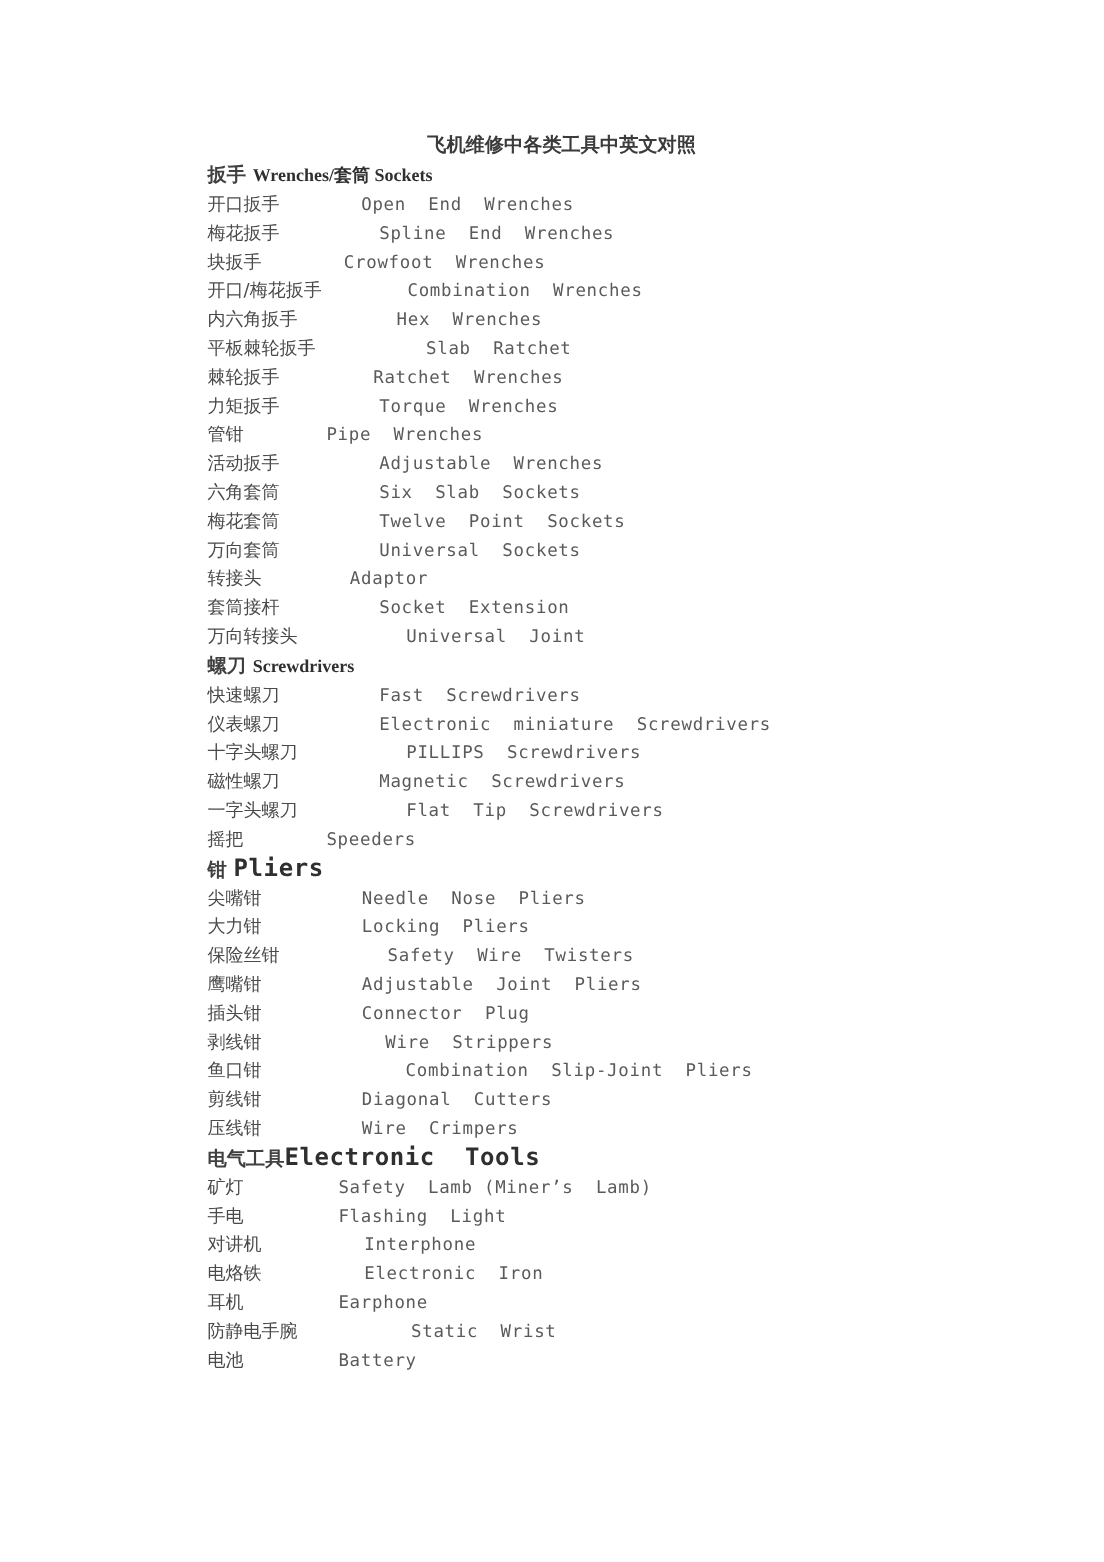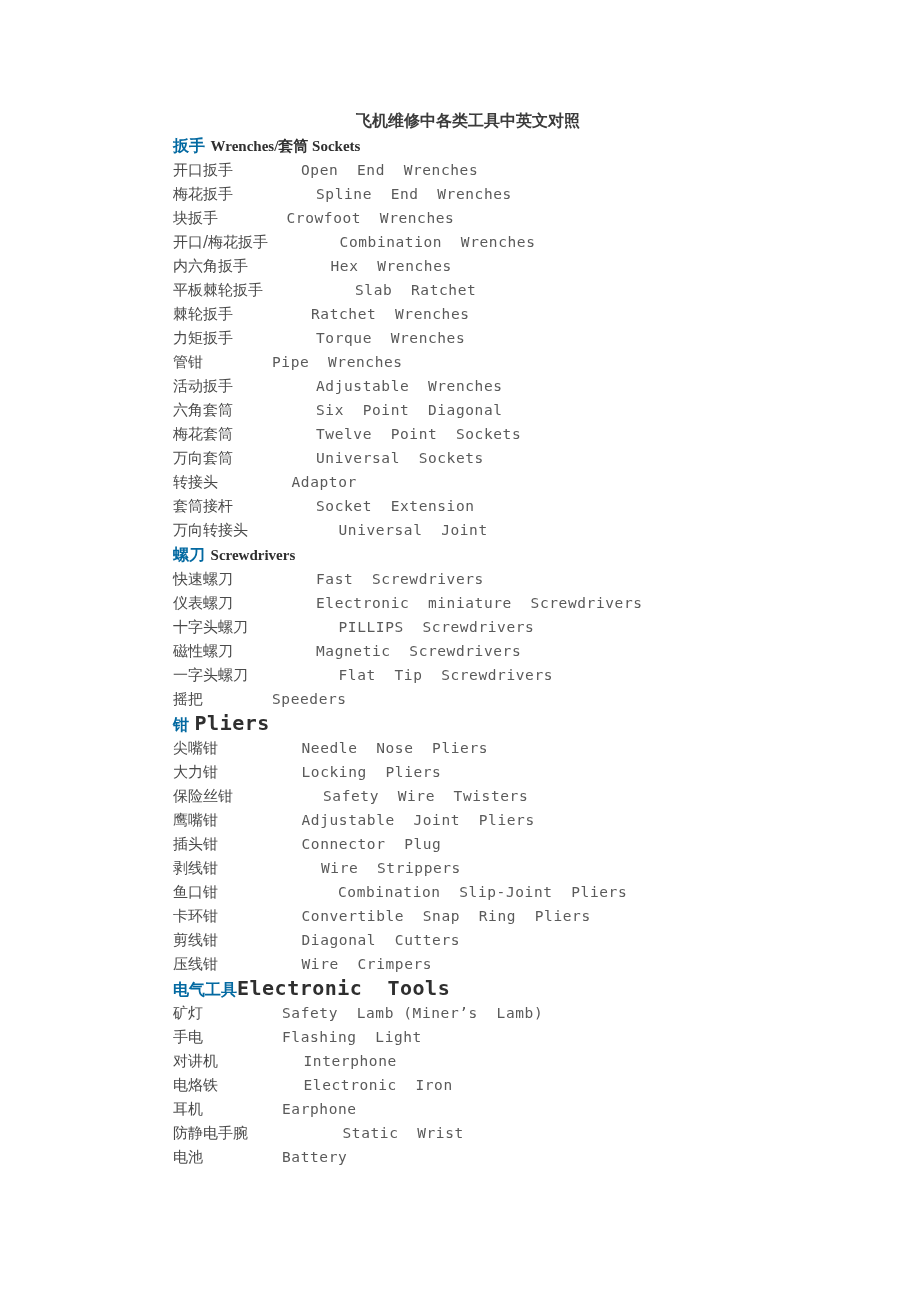--- a/index.html
+++ b/index.html
@@ -72,21 +72,21 @@
   
   .section-head {
     height: 25px;
     line-height: 25px;
     white-space: pre;
     font-size: 0;
   }
   .section-head .cn {
     font-weight: bold;
     font-size: 16px;
-    color: #0369a1;
+    color: #404040;
   }
   .section-head .en {
     font-weight: bold;
     font-size: 15px;
     color: #2f2f2f;
     font-family: "Liberation Serif", "DejaVu Serif", serif;
     letter-spacing: 0px;
   }
   .section-head.mono-en .en {
     font-family: "DejaVu Sans Mono", "Liberation Mono", monospace;
@@ -106,42 +106,41 @@
       <div class="line"><span class="cn">开口扳手</span><span class="en" style="margin-left: 68px;">Open  End  Wrenches</span></div>
       <div class="line"><span class="cn">梅花扳手</span><span class="en" style="margin-left: 83px;">Spline  End  Wrenches</span></div>
       <div class="line"><span class="cn">块扳手</span><span class="en" style="margin-left: 68.5px;">Crowfoot  Wrenches</span></div>
       <div class="line"><span class="cn">开口/梅花扳手</span><span class="en" style="margin-left: 71.5px;">Combination  Wrenches</span></div>
       <div class="line"><span class="cn">内六角扳手</span><span class="en" style="margin-left: 82.5px;">Hex  Wrenches</span></div>
       <div class="line"><span class="cn">平板棘轮扳手</span><span class="en" style="margin-left: 92px;">Slab  Ratchet</span></div>
       <div class="line"><span class="cn">棘轮扳手</span><span class="en" style="margin-left: 78px;">Ratchet  Wrenches</span></div>
       <div class="line"><span class="cn">力矩扳手</span><span class="en" style="margin-left: 83px;">Torque  Wrenches</span></div>
       <div class="line"><span class="cn">管钳</span><span class="en" style="margin-left: 69px;">Pipe  Wrenches</span></div>
       <div class="line"><span class="cn">活动扳手</span><span class="en" style="margin-left: 83px;">Adjustable  Wrenches</span></div>
-      <div class="line"><span class="cn">六角套筒</span><span class="en" style="margin-left: 83px;">Six  Point  Diagonal</span></div>
+      <div class="line"><span class="cn">六角套筒</span><span class="en" style="margin-left: 83px;">Six  Slab  Sockets</span></div>
       <div class="line"><span class="cn">梅花套筒</span><span class="en" style="margin-left: 83px;">Twelve  Point  Sockets</span></div>
       <div class="line"><span class="cn">万向套筒</span><span class="en" style="margin-left: 83px;">Universal  Sockets</span></div>
       <div class="line"><span class="cn">转接头</span><span class="en" style="margin-left: 73.5px;">Adaptor</span></div>
       <div class="line"><span class="cn">套筒接杆</span><span class="en" style="margin-left: 83px;">Socket  Extension</span></div>
       <div class="line"><span class="cn">万向转接头</span><span class="en" style="margin-left: 90.5px;">Universal  Joint</span></div>
       <div class="section-head"><span class="cn">螺刀 </span><span class="en">Screwdrivers</span></div>
       <div class="line"><span class="cn">快速螺刀</span><span class="en" style="margin-left: 83px;">Fast  Screwdrivers</span></div>
       <div class="line"><span class="cn">仪表螺刀</span><span class="en" style="margin-left: 83px;">Electronic  miniature  Screwdrivers</span></div>
       <div class="line"><span class="cn">十字头螺刀</span><span class="en" style="margin-left: 90.5px;">PILLIPS  Screwdrivers</span></div>
       <div class="line"><span class="cn">磁性螺刀</span><span class="en" style="margin-left: 83px;">Magnetic  Screwdrivers</span></div>
       <div class="line"><span class="cn">一字头螺刀</span><span class="en" style="margin-left: 90.5px;">Flat  Tip  Screwdrivers</span></div>
       <div class="line"><span class="cn">摇把</span><span class="en" style="margin-left: 69px;">Speeders</span></div>
       <div class="section-head mono-en"><span class="cn">钳 </span><span class="en">Pliers</span></div>
       <div class="line"><span class="cn">尖嘴钳</span><span class="en" style="margin-left: 83.5px;">Needle  Nose  Pliers</span></div>
       <div class="line"><span class="cn">大力钳</span><span class="en" style="margin-left: 83.5px;">Locking  Pliers</span></div>
       <div class="line"><span class="cn">保险丝钳</span><span class="en" style="margin-left: 90px;">Safety  Wire  Twisters</span></div>
       <div class="line"><span class="cn">鹰嘴钳</span><span class="en" style="margin-left: 83.5px;">Adjustable  Joint  Pliers</span></div>
       <div class="line"><span class="cn">插头钳</span><span class="en" style="margin-left: 83.5px;">Connector  Plug</span></div>
       <div class="line"><span class="cn">剥线钳</span><span class="en" style="margin-left: 103px;">Wire  Strippers</span></div>
       <div class="line"><span class="cn">鱼口钳</span><span class="en" style="margin-left: 120px;">Combination  Slip-Joint  Pliers</span></div>
-      <div class="line"><span class="cn">卡环钳</span><span class="en" style="margin-left: 83.5px;">Convertible  Snap  Ring  Pliers</span></div>
       <div class="line"><span class="cn">剪线钳</span><span class="en" style="margin-left: 83.5px;">Diagonal  Cutters</span></div>
       <div class="line"><span class="cn">压线钳</span><span class="en" style="margin-left: 83.5px;">Wire  Crimpers</span></div>
       <div class="section-head mono-en"><span class="cn">电气工具</span><span class="en">Electronic  Tools</span></div>
       <div class="line"><span class="cn">矿灯</span><span class="en" style="margin-left: 79px;">Safety  Lamb (Miner’s  Lamb)</span></div>
       <div class="line"><span class="cn">手电</span><span class="en" style="margin-left: 79px;">Flashing  Light</span></div>
       <div class="line"><span class="cn">对讲机</span><span class="en" style="margin-left: 85.5px;">Interphone</span></div>
       <div class="line"><span class="cn">电烙铁</span><span class="en" style="margin-left: 85.5px;">Electronic  Iron</span></div>
       <div class="line"><span class="cn">耳机</span><span class="en" style="margin-left: 79px;">Earphone</span></div>
       <div class="line"><span class="cn">防静电手腕</span><span class="en" style="margin-left: 94.5px;">Static  Wrist</span></div>
       <div class="line"><span class="cn">电池</span><span class="en" style="margin-left: 79px;">Battery</span></div>

